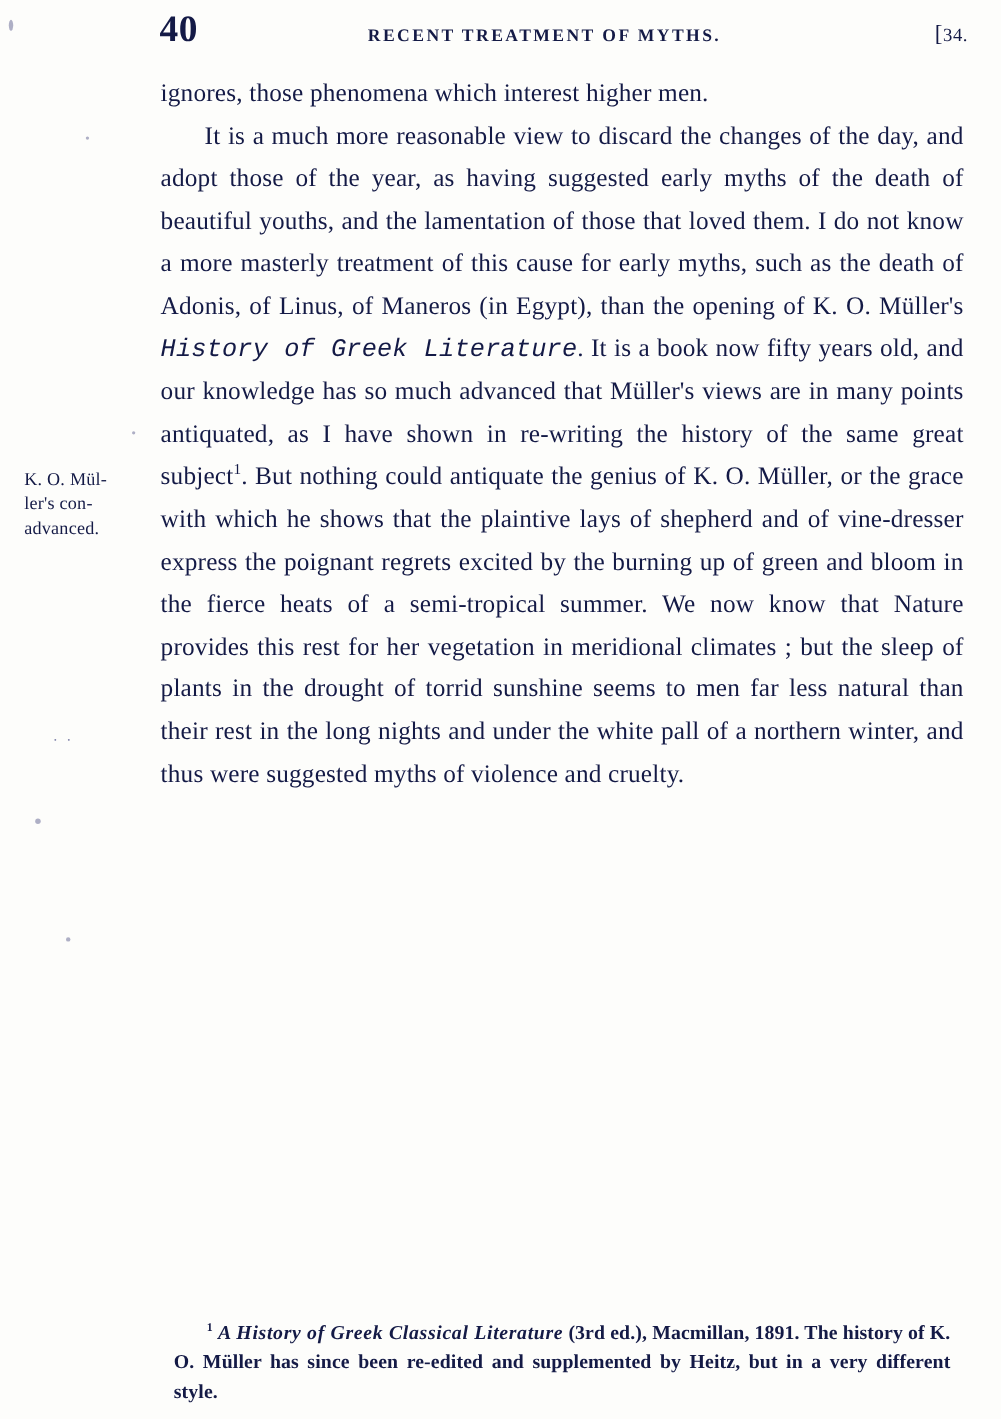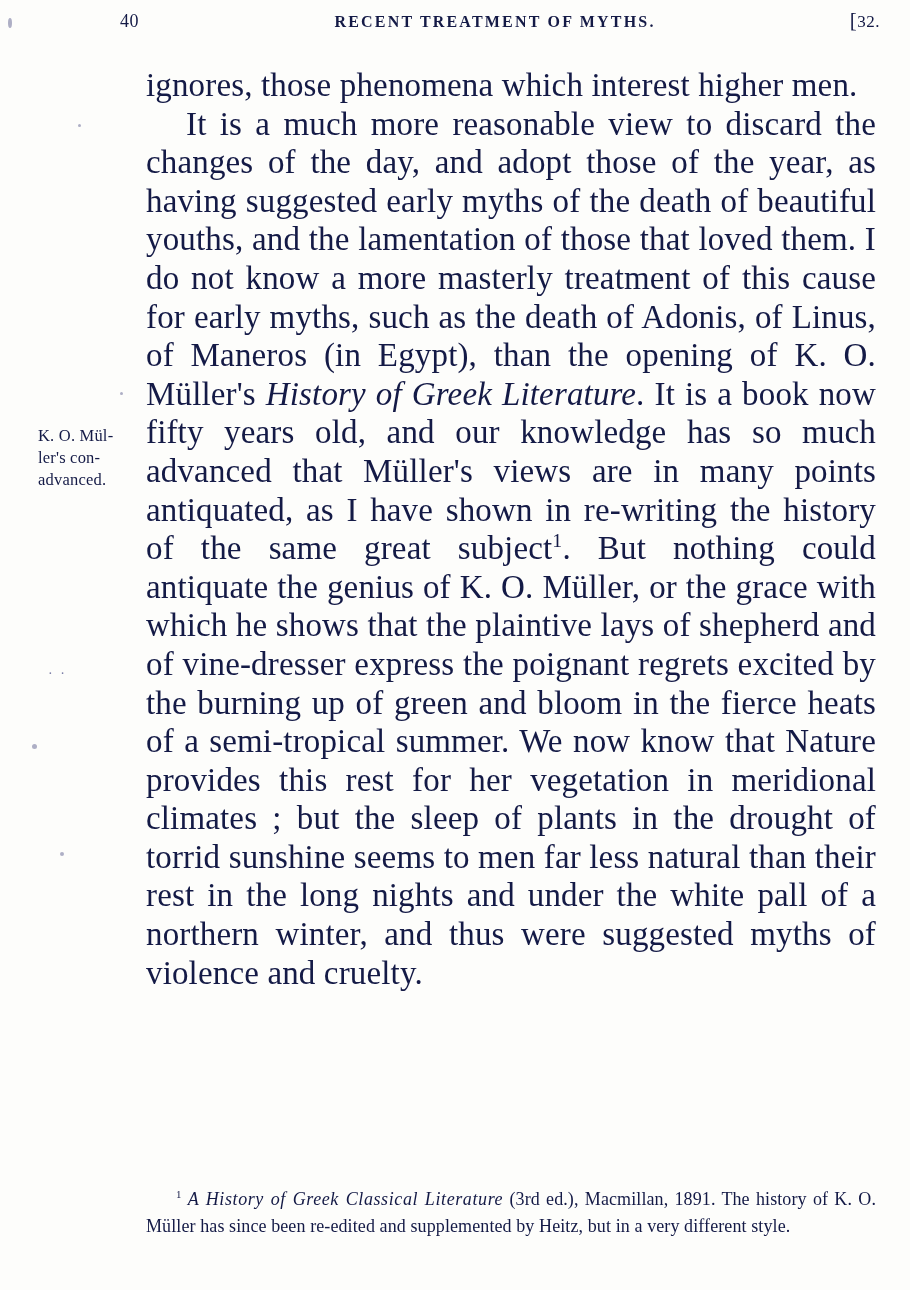--- a/index.html
+++ b/index.html
@@ -27,25 +27,25 @@
     position: absolute;
     top: 8px;
     left: 120px;
     width: 760px;
     height: 34px;
     display: flex;
     align-items: baseline;
     color: #141a46;
   }
   .folio {
-    font-size: 18px;
-    font-weight: normal;
+    font-size: 34px;
+    font-weight: bold;
     letter-spacing: 0.5px;
     width: 60px;
-    text-align: left;
+    text-align: right;
   }
   .head-title {
     flex: 1;
     text-align: center;
     font-size: 16px;
     letter-spacing: 2.2px;
     font-weight: bold;
     white-space: nowrap;
   }
   .head-ref {
@@ -54,70 +54,71 @@
     font-size: 21px;
     letter-spacing: 0.5px;
   }
   .head-ref .sm {
     font-size: 17px;
   }
 
   
   .margin-note {
     position: absolute;
-    left: 38px;
+    left: 22px;
     top: 425px;
     width: 120px;
     font-size: 16.5px;
     line-height: 1.32;
     color: #141a46;
     letter-spacing: 0.2px;
   }
 
   
   .body-text {
     position: absolute;
     left: 146px;
     top: 66px;
     width: 730px;
-    font-size: 33px;
+    font-size: 23px;
     line-height: 38.6px;
     text-align: justify;
     text-justify: inter-word;
     letter-spacing: 0.15px;
     color: #141a46;
   }
   .body-text p {
     margin: 0;
   }
   .body-text p.indent {
     text-indent: 40px;
   }
   .body-text i {
     font-style: italic;
+    font-family: Liberation Mono, monospace;
   }
   sup {
     font-size: 0.6em;
     vertical-align: super;
     line-height: 0;
   }
 
   
   .footnote {
     position: absolute;
     left: 146px;
     top: 1186px;
     width: 730px;
     font-size: 18px;
     line-height: 27px;
     text-align: justify;
     color: #141a46;
     letter-spacing: 0.1px;
   }
-  .footnote p { margin: 0; }
+  .footnote p { margin: 12px; font-weight: bold; }
   .footnote .fn-first { text-indent: 30px; }
   .footnote i { font-style: italic; letter-spacing: 0.6px; }
 
   
   .speck {
     position: absolute;
     background: #6d7099;
     border-radius: 50%;
     opacity: 0.55;
   }
@@ -129,21 +130,21 @@
   }
 </style>
 </head>
 <body>
 
 <div class="page">
 
   <div class="running-head">
     <span class="folio">40</span>
     <span class="head-title">RECENT TREATMENT OF MYTHS.</span>
-    <span class="head-ref"><span>[</span><span class="sm">32.</span></span>
+    <span class="head-ref"><span>[</span><span class="sm">34.</span></span>
   </div>
 
   <div class="margin-note">
     <div>K. O. Mül-</div>
     <div>ler's con-</div>
     <div>advanced.</div>
   </div>
 
   <div class="body-text">
     <p>ignores, those phenomena which interest higher men.</p>

